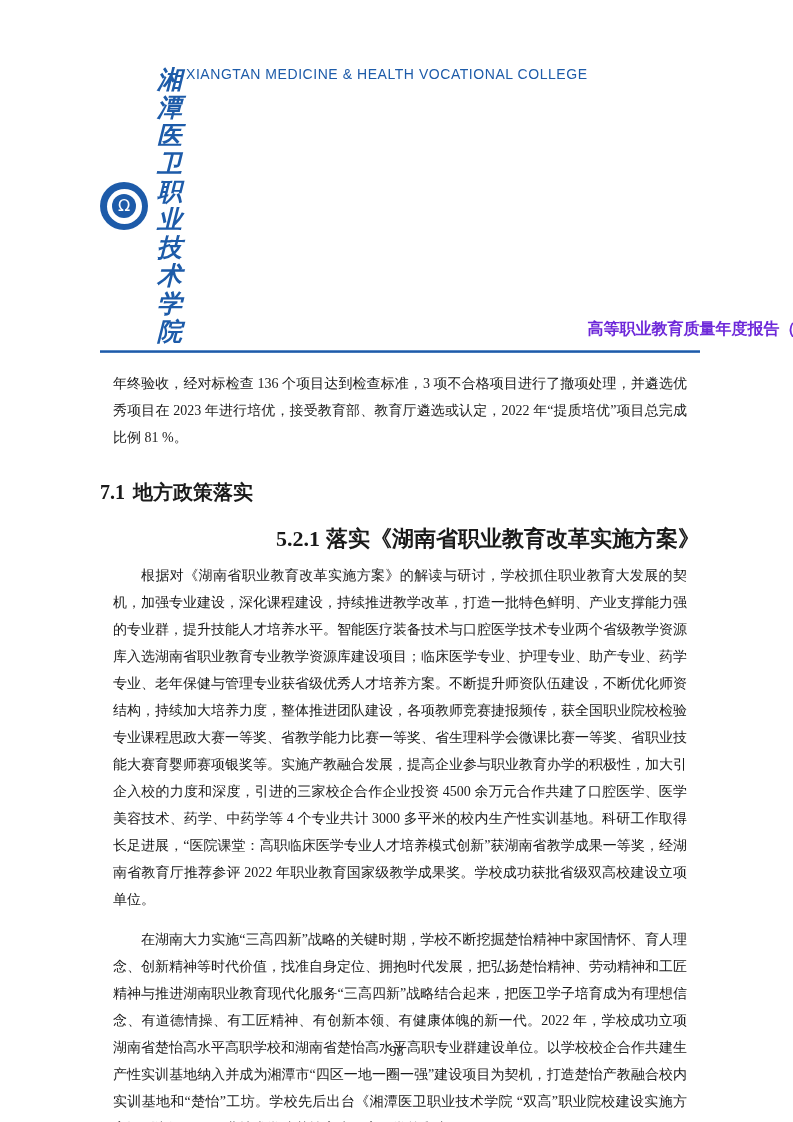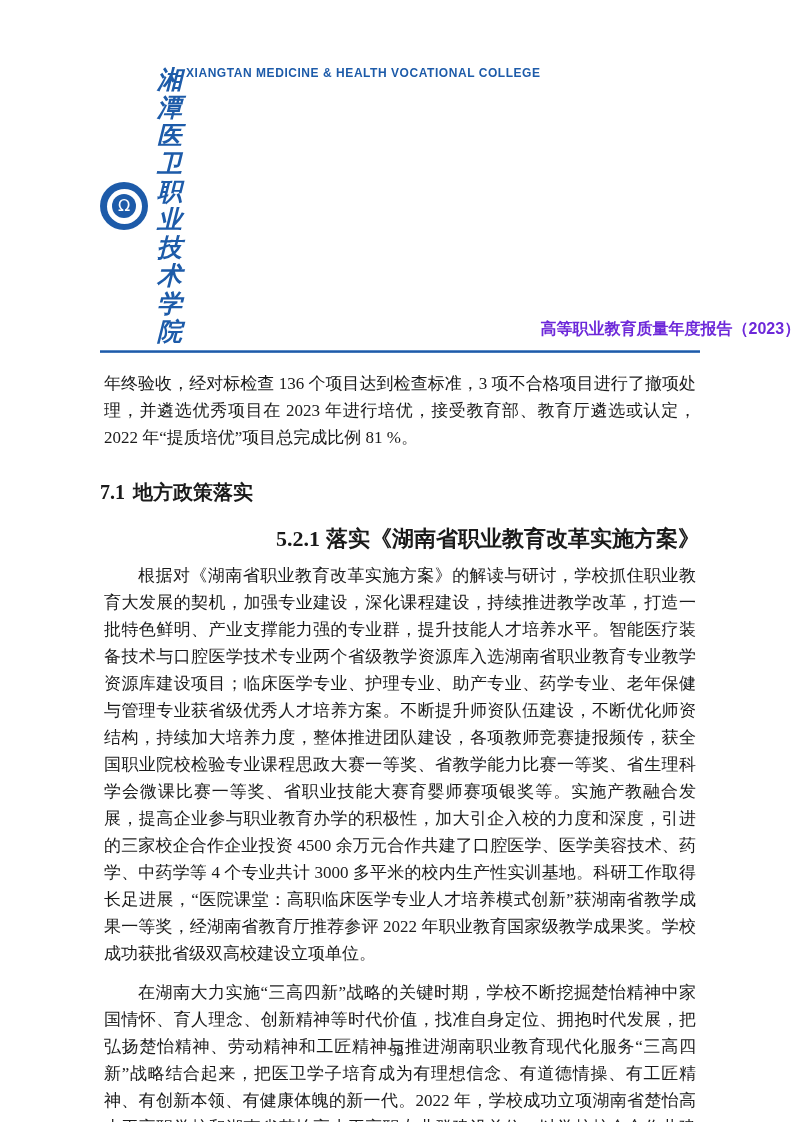--- a/index.html
+++ b/index.html
@@ -75,47 +75,47 @@
     color: #1d5ba9;
     font-size: 25px;
     font-weight: bold;
     font-style: italic;
     letter-spacing: 2px;
     line-height: 28px;
     font-family: "Liberation Serif", "DejaVu Serif", serif;
   }
   .college-en {
     color: #1d5ba9;
-    font-size: 12px;
-    font-weight: bold;
+    font-size: 14px;
+    font-weight: normal;
     letter-spacing: 0.55px;
     font-family: "Liberation Sans", "DejaVu Sans", sans-serif;
     white-space: nowrap;
   }
   .report-title {
     color: #6d28d9;
     font-size: 16px;
     font-weight: bold;
     font-family: "Liberation Sans", "DejaVu Sans", sans-serif;
     padding-bottom: 6px;
     white-space: nowrap;
   }
   .header-rule {
     margin-top: 4px;
     height: 3px;
     background: linear-gradient(to bottom, #8fb6e0 0%, #1f5aa8 35%, #1f5aa8 75%, #8fb6e0 100%);
   }
 
   
   .para {
-    font-size: 17px;
+    font-size: 14px;
     line-height: 27px;
     text-align: justify;
     text-justify: inter-ideograph;
-    margin: 4px;
+    margin: 13px;
   }
   .para.indent { text-indent: 2em; }
   .intro-para { margin-top: 17px; }
 
   .h-section {
     margin-top: 29px;
     font-size: 20px;
     font-weight: bold;
     line-height: 24px;
   }

